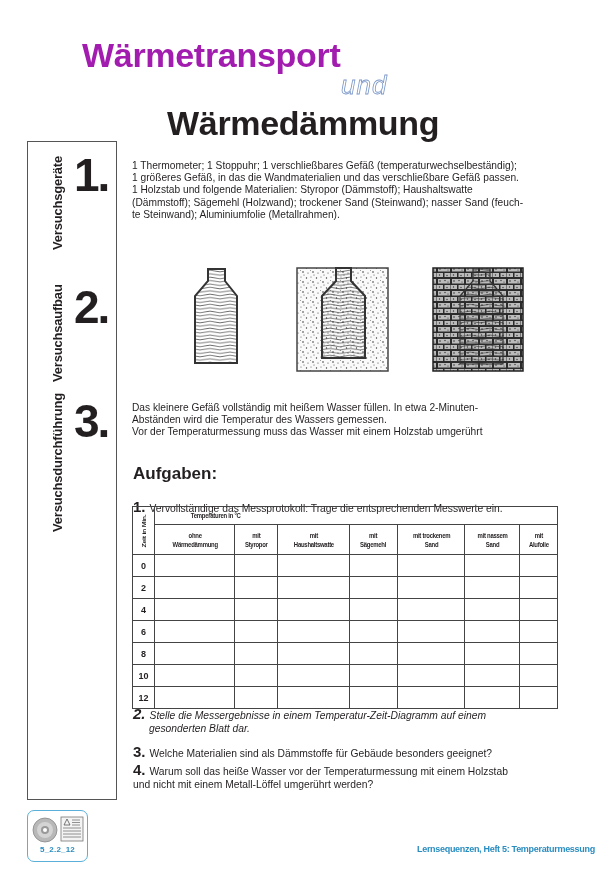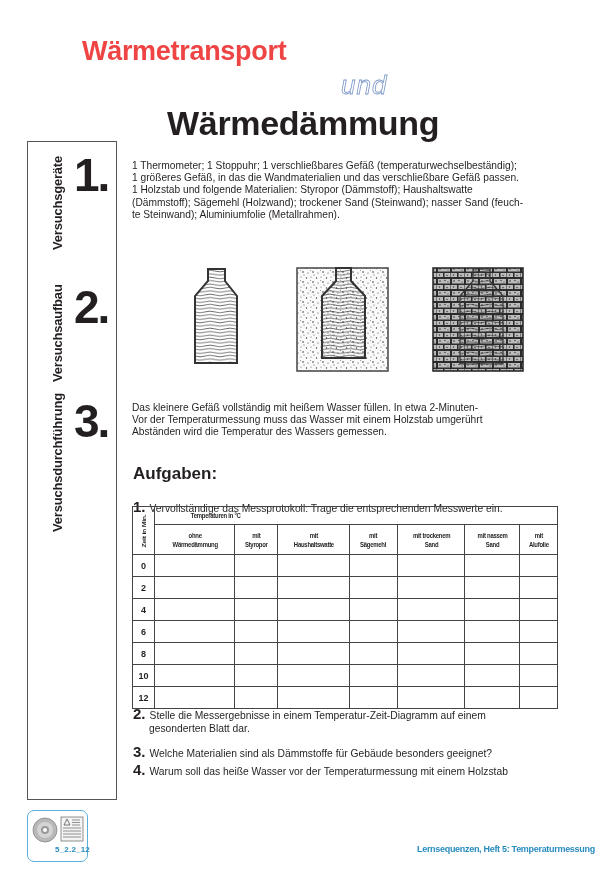--- a/index.html
+++ b/index.html
@@ -1,19 +1,19 @@
 <!DOCTYPE html>
 <html><head>
 <meta charset="utf-8">
 <style>
   * { box-sizing: border-box; margin: 0; padding: 0; }
   html, body { width: 613px; height: 876px; background: #ffffff; overflow: hidden; }
   body { position: relative; font-family: "Liberation Sans", sans-serif; color: #231f20; }
 
-  .title1 { position: absolute; left: 82px; top: 36px; font-size: 27px; font-weight: bold; letter-spacing: -0.3px; color: #ef4444; }
+  .title1 { position: absolute; left: 82px; top: 36px; font-size: 34px; font-weight: bold; letter-spacing: -0.3px; color: #a21caf; }
   .title-und { position: absolute; left: 341px; top: 70px; font-size: 26px; font-style: italic; color: #ffffff;
     -webkit-text-stroke: 0.8px #7a96c8; letter-spacing: 1px; font-weight: normal; }
   .title2 { position: absolute; left: 167px; top: 104px; font-size: 34px; font-weight: bold; letter-spacing: -0.3px; color: #231f20; }
 
   .sidebar { position: absolute; left: 27px; top: 141px; width: 90px; height: 659px; border: 1.5px solid #555; }
   .vlabel { position: absolute; font-family: "Liberation Sans", sans-serif; font-weight: bold; font-size: 13px;
     transform: rotate(-90deg); transform-origin: left top; white-space: nowrap; color: #231f20; letter-spacing: -0.2px; transform-style: flat; }
   .bignum { position: absolute; font-size: 46px; font-weight: bold; color: #231f20; letter-spacing: -2px; }
 
   .para { position: absolute; left: 132px; font-size: 10.2px; line-height: 12.2px; color: #231f20; width: 450px; }
@@ -27,21 +27,21 @@
   table.prot { position: absolute; left: 132px; top: 506px; width: 426px; border-collapse: collapse; font-family: "Liberation Sans", sans-serif; }
   table.prot td, table.prot th { border: 1.3px solid #444; }
   table.prot th { font-size: 7px; font-weight: bold; color: #231f20; text-align: center; line-height: 9px; padding: 2px 1px; letter-spacing: -0.3px; transform: scaleX(0.85); }
   .hdr-temp { height: 18px; text-align: left !important; padding-left: 6px !important; font-size: 7px; }
   .hdr-zeit { width: 22px; position: relative; }
   .hdr-zeit span { position: absolute; left: 50%; top: 50%; transform: translate(-50%, -50%) rotate(-90deg); white-space: nowrap; font-size: 7px; font-weight: bold; }
   .rowlabel { width: 22px; text-align: center; font-size: 9px; font-weight: bold; height: 22px; }
   table.prot td.cell { height: 22px; }
 
   .cd-box { position: absolute; left: 27px; top: 810px; width: 61px; height: 52px; border: 1.5px solid #5ab0d8; border-radius: 7px; }
-  .cd-code { position: absolute; left: 15px; width: 100%; top: 34px; text-align: center; font-size: 8px; font-weight: bold; color: #2a8dc0; letter-spacing: 0.2px; }
+  .cd-code { position: absolute; left: 0; width: 100%; top: 34px; text-align: center; font-size: 8px; font-weight: bold; color: #2a8dc0; letter-spacing: 0.2px; }
   .footer { position: absolute; left: 417px; top: 844px; font-size: 9px; font-weight: bold; color: #2a8dc0; letter-spacing: -0.3px; }
 </style>
 </head>
 <body>
 
 <div class="title1">Wärmetransport</div>
 <div class="title-und">und</div>
 <div class="title2">Wärmedämmung</div>
 
 <div class="sidebar">
@@ -100,22 +100,22 @@
   </g>
 
   <g>
     <rect x="248" y="2" width="90" height="103" fill="url(#stones)" stroke="#222" stroke-width="1.5"></rect>
     <path d="M288 3 H305 V15 L318 30 V98 H275 V30 L288 15 Z" fill="url(#waves)" stroke="#333" stroke-width="1.2"></path>
   </g>
 </svg>
 
 <div class="para" style="top:402px;">
   <div>Das kleinere Gefäß vollständig mit heißem Wasser füllen. In etwa 2-Minuten-</div>
+  <div>Abständen wird die Temperatur des Wassers gemessen.</div>
   <div>Vor der Temperaturmessung muss das Wasser mit einem Holzstab umgerührt</div>
-  <div>Abständen wird die Temperatur des Wassers gemessen.</div>
 </div>
 
 <div class="aufgaben">Aufgaben:</div>
 <div class="task" style="top:485px;margin-top:16px;">
   <span class="tn">1.</span><span>Vervollständige das Messprotokoll: Trage die entsprechenden Messwerte ein.</span>
 </div>
 
 <table class="prot">
   <tbody>
       <tr>
@@ -222,29 +222,30 @@
         <td class="cell"></td>
         <td class="cell"></td>
         <td class="cell"></td>
         <td class="cell"></td>
         <td class="cell"></td>
         <td class="cell"></td>
       </tr>
     </tbody>
 </table>
 
-<div class="task" style="top:708px;">
+<div class="task" style="top:708px;font-style:italic;">
   <span class="tn">2.</span><span>Stelle die Messergebnisse in einem Temperatur-Zeit-Diagramm auf einem</span>
   <div style="padding-left:16px;">gesonderten Blatt dar.</div>
 </div>
 <div class="task" style="top:746px;">
   <span class="tn">3.</span><span>Welche Materialien sind als Dämmstoffe für Gebäude besonders geeignet?</span>
 </div>
 <div class="task" style="top:764px;">
   <span class="tn">4.</span><span>Warum soll das heiße Wasser vor der Temperaturmessung mit einem Holzstab</span>
+  <div>und nicht mit einem Metall-Löffel umgerührt werden?</div>
 </div>
 
 <div class="cd-box">
   <svg style="position:absolute; left:4px; top:6px;" width="26" height="26" viewBox="0 0 26 26">
     <circle cx="13" cy="13" r="12" fill="#b8b8b8" stroke="#888" stroke-width="0.8"></circle>
     <circle cx="13" cy="13" r="8" fill="#d4d4d4"></circle>
     <circle cx="13" cy="13" r="4" fill="#999"></circle>
     <circle cx="13" cy="13" r="2" fill="#ffffff"></circle>
   </svg>
   <svg style="position:absolute; left:32px; top:5px;" width="24" height="26" viewBox="0 0 24 26">

